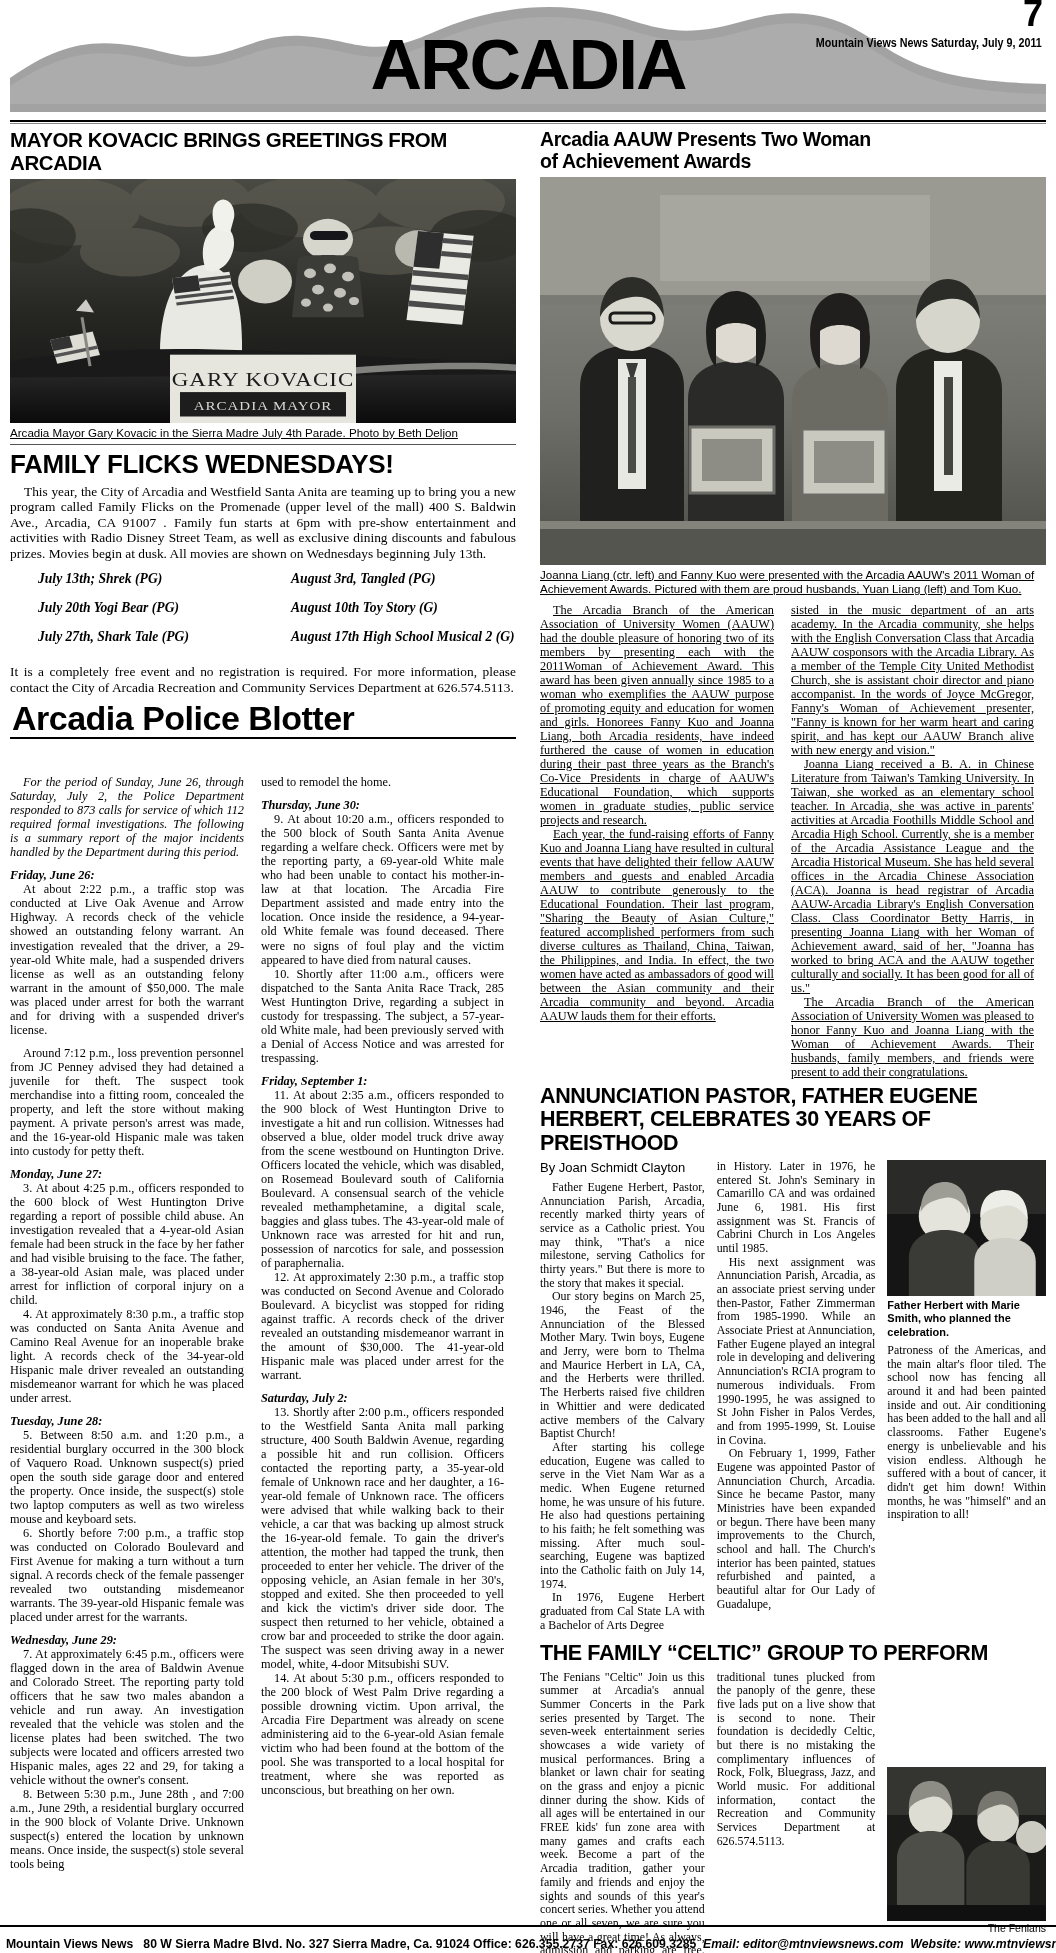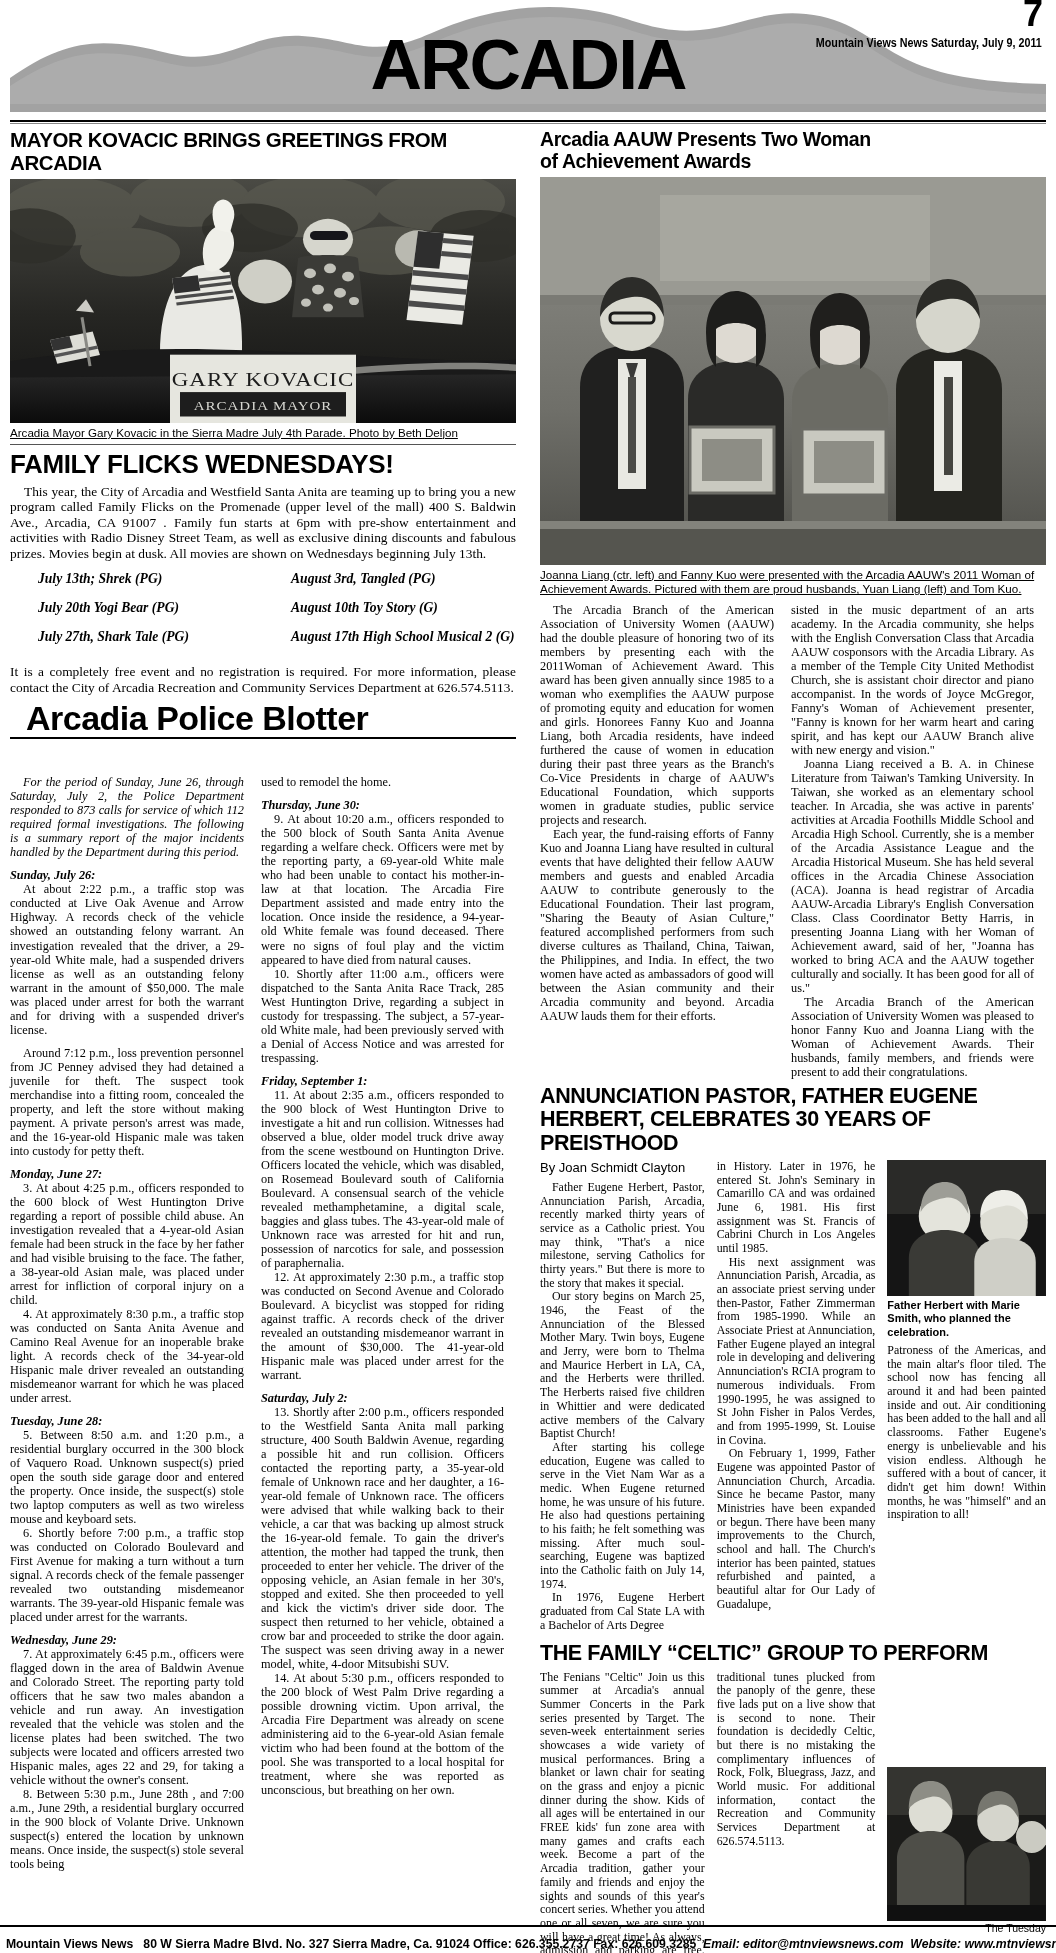--- a/index.html
+++ b/index.html
@@ -86,33 +86,33 @@
 
   
   .movies { display:flex; margin:10px 0 6px 0; font-style:italic; font-weight:bold; font-size:13.6px;}
   .movies .col { width:50%; padding-left:28px; }
   .movies .row { margin-bottom:13px; }
 
   
   .blotter-title {
     font-family:"Liberation Sans", sans-serif;
     font-weight:bold; font-size:34px; line-height:1;
-    letter-spacing:-0.5px; margin:6px 0 2px 16px;
+    letter-spacing:-0.5px; margin:6px 0 2px 2px;
   }
   .blot {
     font-size:12.3px; line-height:1.14; text-align:justify; hyphens:auto;margin-top:31px;
   }
   .blot p { margin:0; text-indent:13px; }
   .blot p.day { font-weight:bold; font-style:italic; text-indent:0; margin-top:9px; }
   .blot p.lead { font-style:italic; text-indent:13px; }
   .blot p.gap { margin-top:9px; }
 
   
   .aauw-body { font-size:12.3px; line-height:1.14; text-align:justify; hyphens:auto; }
-  .aauw-body p { margin:0; text-indent:13px; }
+  .aauw-body p { margin:0; text-indent:13px;text-decoration:underline; }
 
   
   .ann-head {
     font-family:"Liberation Sans", sans-serif;
     font-weight:bold; font-size:21.5px; line-height:1.08;
     letter-spacing:-0.4px; margin:6px 0 5px 0;
   }
   .byline {
     font-family:"Liberation Sans", sans-serif;
     font-size:13px; margin-bottom:6px;
@@ -289,21 +289,21 @@
       <div class="body-txt">
         <p class="noind">It is a completely free event and no registration is required.  For more information, please contact the City of Arcadia Recreation and Community Services Department at 626.574.5113.</p>
       </div>
 
       <div class="blotter-title">Arcadia Police Blotter</div>
       <div class="hr-med"></div>
 
       <div class="band" style="margin-top:5px">
         <div style="width:247px;padding-right:13px" class="blot">
           <p class="lead">For the period of Sunday, June 26, through Saturday, July 2, the Police Department responded to 873 calls for service of which 112 required formal investigations.  The following is a summary report of the major incidents handled by the Department during this period.</p>
-          <p class="day">Sunday, July 26:</p>
+          <p class="day">Friday, June 26:</p>
           <p>At about 2:22 p.m., a traffic stop was conducted at Live Oak Avenue and Arrow Highway. A records check of the vehicle showed an outstanding felony warrant.  An investigation revealed that the driver, a 29-year-old White male, had a suspended drivers license as well as an outstanding felony warrant in the amount of $50,000.  The male was placed under arrest for both the warrant and for driving with a suspended driver's license.</p>
           <p class="gap">Around 7:12 p.m., loss prevention personnel from JC Penney advised they had detained a juvenile for theft.  The suspect took merchandise into a fitting room, concealed the property, and left the store without making payment.  A private person's arrest was made, and the 16-year-old Hispanic male was taken into custody for petty theft.</p>
           <p class="day">Monday, June 27:</p>
           <p>3. At about 4:25 p.m., officers responded to the 600 block of West Huntington Drive regarding a report of possible child abuse.  An investigation revealed that a 4-year-old Asian female had been struck in the face by her father and had visible bruising to the face.  The father, a 38-year-old Asian male, was placed under arrest for infliction of corporal injury on a child.</p>
           <p>4. At approximately 8:30 p.m., a traffic stop was conducted on Santa Anita Avenue and Camino Real Avenue for an inoperable brake light.  A records check of the 34-year-old Hispanic male driver revealed an outstanding misdemeanor warrant for which he was placed under arrest.</p>
           <p class="day">Tuesday, June 28:</p>
           <p>5. Between 8:50 a.m. and 1:20 p.m., a residential burglary occurred in the 300 block of Vaquero Road.  Unknown suspect(s) pried open the south side garage door and entered the property.  Once inside, the suspect(s) stole two laptop computers as well as two wireless mouse and keyboard sets.</p>
           <p>6. Shortly before 7:00 p.m., a traffic stop was conducted on Colorado Boulevard and First Avenue for making a turn without a turn signal.  A records check of the female passenger revealed two outstanding misdemeanor warrants. The 39-year-old Hispanic female was placed under arrest for the warrants.</p>
           <p class="day">Wednesday, June 29:</p>
           <p>7. At approximately 6:45 p.m., officers were flagged down in the area of Baldwin Avenue and Colorado Street.  The reporting party told officers that he saw two males abandon a vehicle and run away.  An investigation revealed that the vehicle was stolen and the license plates had been switched.  The two subjects were located and officers arrested two Hispanic males, ages 22 and 29, for taking a vehicle without the owner's consent.</p>
@@ -459,21 +459,21 @@
               <circle cx="44" cy="46" r="22" fill="#ddddd4"></circle>
               <path d="M22,42 C22,22 32,14 44,14 C58,14 66,24 66,44 C60,32 52,28 44,30 C34,32 26,36 22,42 Z" fill="#8d8d85"></path>
               <path d="M10,154 L10,92 C10,74 26,64 44,64 C62,64 78,74 78,92 L78,154 Z" fill="#4e4e48"></path>
               <circle cx="112" cy="54" r="21" fill="#d5d5cc"></circle>
               <path d="M91,50 C91,32 100,24 112,24 C125,24 133,34 133,52 C127,40 120,36 112,38 C103,40 95,44 91,50 Z" fill="#77776f"></path>
               <path d="M80,154 L80,100 C80,84 95,74 112,74 C130,74 144,84 144,100 L144,154 Z" fill="#393934"></path>
               <circle cx="146" cy="70" r="16" fill="#cbcbc2"></circle>
               <rect x="0" y="138" width="160" height="16" fill="#101010"></rect>
             </svg>
           </div>
-          <div class="imgcap-r">The Tuesday</div>
+          <div class="imgcap-r">The Fenians</div>
         </div>
       </div>
     </div>
   </div>
 
   <div class="footer-rule"></div>
   <div class="footer">
     <span>Mountain Views News</span>&nbsp;&nbsp;
     <span>80 W Sierra Madre Blvd.  No. 327   Sierra Madre, Ca.  91024  Office:  626.355.2737  Fax:  626.609.3285</span>&nbsp;
     <span class="ital">Email:</span>

